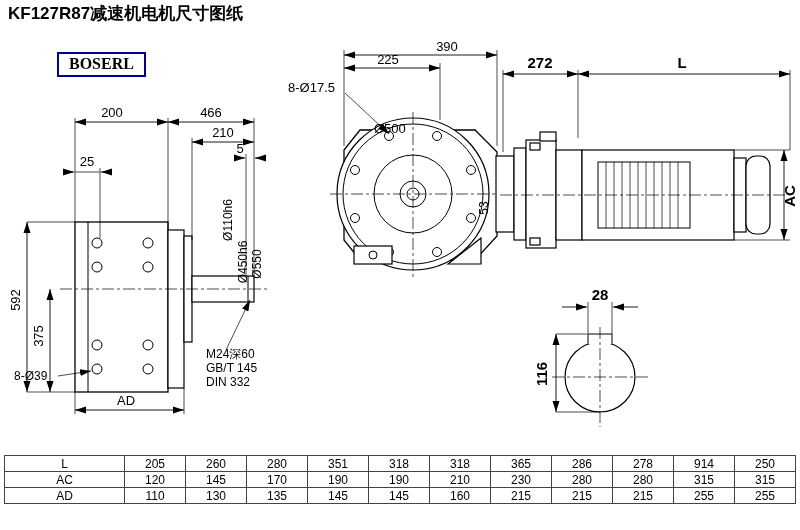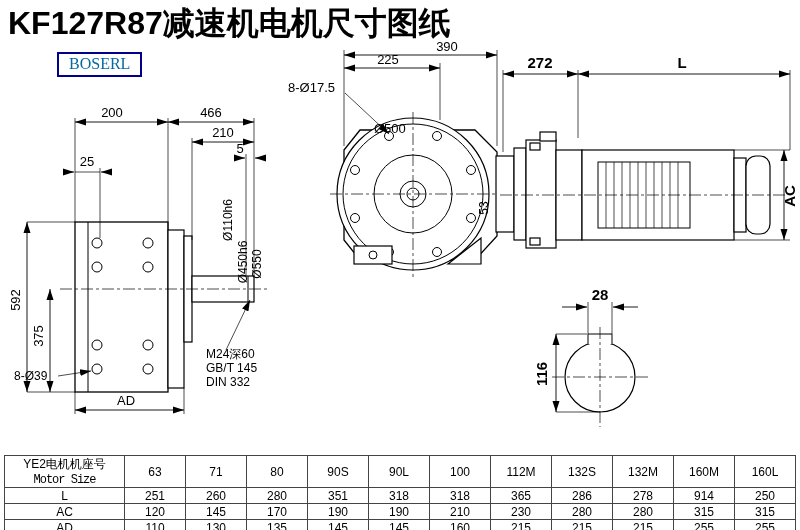--- a/index.html
+++ b/index.html
@@ -1,19 +1,19 @@
 <!DOCTYPE html>
 <html><head>
 <meta charset="utf-8">
 <style>
   html,body{margin:0;padding:0;background:#fff;}
   body{width:800px;height:530px;position:relative;overflow:hidden;font-family:"Liberation Sans",sans-serif;color:#000;}
-  .title{position:absolute;left:8px;top:2px;font-size:32px;font-weight:bold;letter-spacing:0;}
+  .title{position:absolute;left:8px;top:2px;font-size:17px;font-weight:bold;letter-spacing:0;}
   .logo{position:absolute;left:57px;top:52px;border:2px solid #00008b;padding:1px 10px 2px 10px;
-        font-family:"Liberation Serif",serif;font-size:16px;font-weight:normal;color:#0369a1;background:#fff;}
+        font-family:"Liberation Serif",serif;font-size:16px;font-weight:bold;color:#000000;background:#fff;}
   svg.drawing{position:absolute;left:0;top:0;}
   svg .ln{stroke:#000;stroke-width:1;fill:none}
   svg .thk{stroke:#000;stroke-width:1.3;fill:#fff}
   svg .wh{fill:#fff;stroke:#000;stroke-width:1.2}
   svg .fill-w{fill:#fff;stroke:none}
   svg .cl{stroke:#000;stroke-width:.7;stroke-dasharray:12 3 3 3;fill:none}
   svg .ext{stroke:#000;stroke-width:.7;fill:none}
   svg .dim{stroke:#000;stroke-width:.9;fill:none}
   svg text{font-family:"Liberation Sans",sans-serif;font-size:13px;fill:#000}
   svg text.big{font-size:15px;font-weight:bold}
@@ -242,40 +242,23 @@
       <col>
       <col>
       <col>
       <col>
       <col>
       <col>
       <col>
       <col>
   </colgroup>
   <tbody>
-      <tr class="head">
-    <th>
-      <div>YE2电机机座号</div>
-      <div class="en">Motor Size</div>
-    </th>
-    <th>63</th>
-    <th>71</th>
-    <th>80</th>
-    <th>90S</th>
-    <th>90L</th>
-    <th>100</th>
-    <th>112M</th>
-    <th>132S</th>
-    <th>132M</th>
-    <th>160M</th>
-    <th>160L</th>
-  </tr>
   <tr>
     <td>L</td>
-    <td>251</td>
+    <td>205</td>
     <td>260</td>
     <td>280</td>
     <td>351</td>
     <td>318</td>
     <td>318</td>
     <td>365</td>
     <td>286</td>
     <td>278</td>
     <td>914</td>
     <td>250</td>

